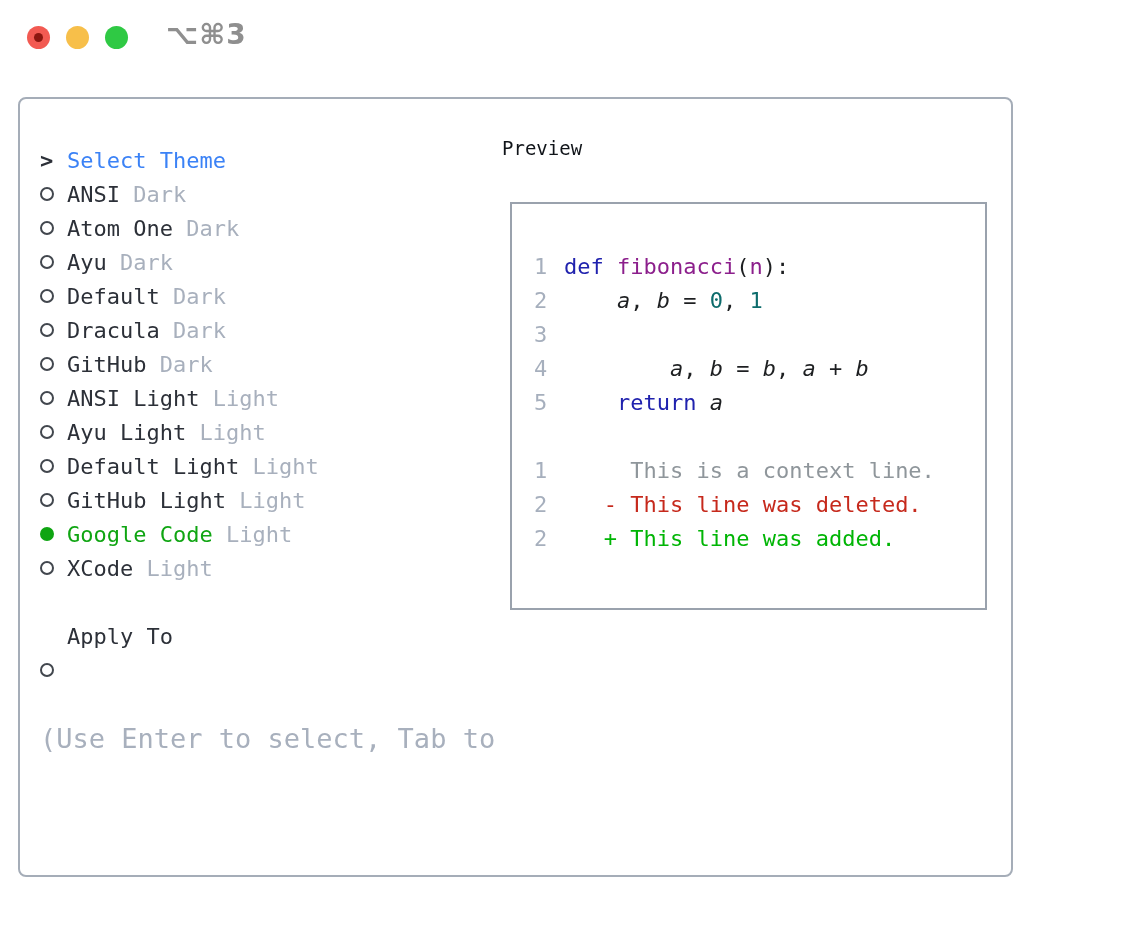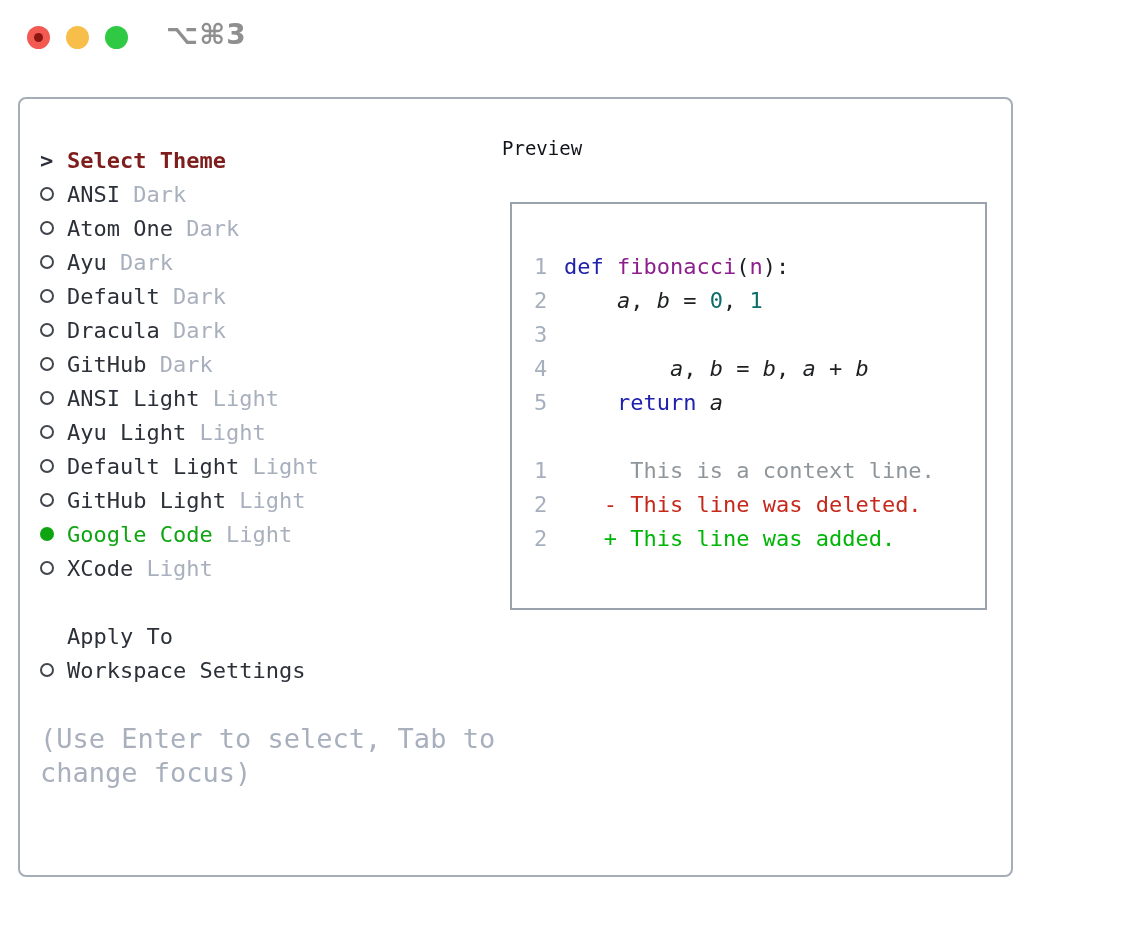--- a/index.html
+++ b/index.html
@@ -39,21 +39,21 @@
   .row { display: flex; align-items: center; height: 34px; font-size: 22px; color: var(--text_dark); }
   .row .marker {
     width: 27px; flex: 0 0 27px; display: flex; align-items: center;
     color: var(--text_dark); font-weight: bold; font-size: 22px;
   }
   .radio {
     width: 14px; height: 14px; border-radius: 50%;
     border: 2px solid var(--radio_ring); background: transparent;
   }
   .radio.on { border-color: var(--accent_green); background: var(--accent_green); }
-  .row.header-row .label { font-weight: bold; color: #7f1d1d; }
+  .row.header-row .label { font-weight: normal; color: #3b82f6; }
   .row .label { white-space: pre; }
   .row .variant { color: var(--text_muted); white-space: pre; }
   .row.selected .label { color: var(--accent_green); }
   .row.blank { height: 34px; }
   .hint-row { height: 34px; display: flex; align-items: center; font-size: 27px; color: var(--text_muted); white-space: pre; }
 
   
   .preview-title {
     position: absolute; left: 482px; top: 32px; height: 34px;
     display: flex; align-items: center;
@@ -189,28 +189,26 @@
     <div class="row">
       <span class="marker"></span>
       <span class="label">Apply To</span>
     </div>
 
     <div id="apply-list">
         <div class="row">
           <span class="marker">
             <span class="radio"></span>
           </span>
-          <span class="label">Workspace Settings</span>
         </div>
       </div>
 
     <div class="row blank"></div>
 
     <div class="hint-row">(Use Enter to select, Tab to</div>
-    <div class="hint-row">change focus)</div>
   </div>
 
   <div class="preview-title">Preview</div>
 
   <div class="preview-box" id="preview-box">
       <div class="code-line">
         <span class="ln">1</span>
         <span class="src"><span class="tk tk-kw">def</span><span class="tk"> </span><span class="tk tk-fn">fibonacci</span><span class="tk">(</span><span class="tk tk-fn">n</span><span class="tk">):</span></span>
       </div>
       <div class="code-line">

